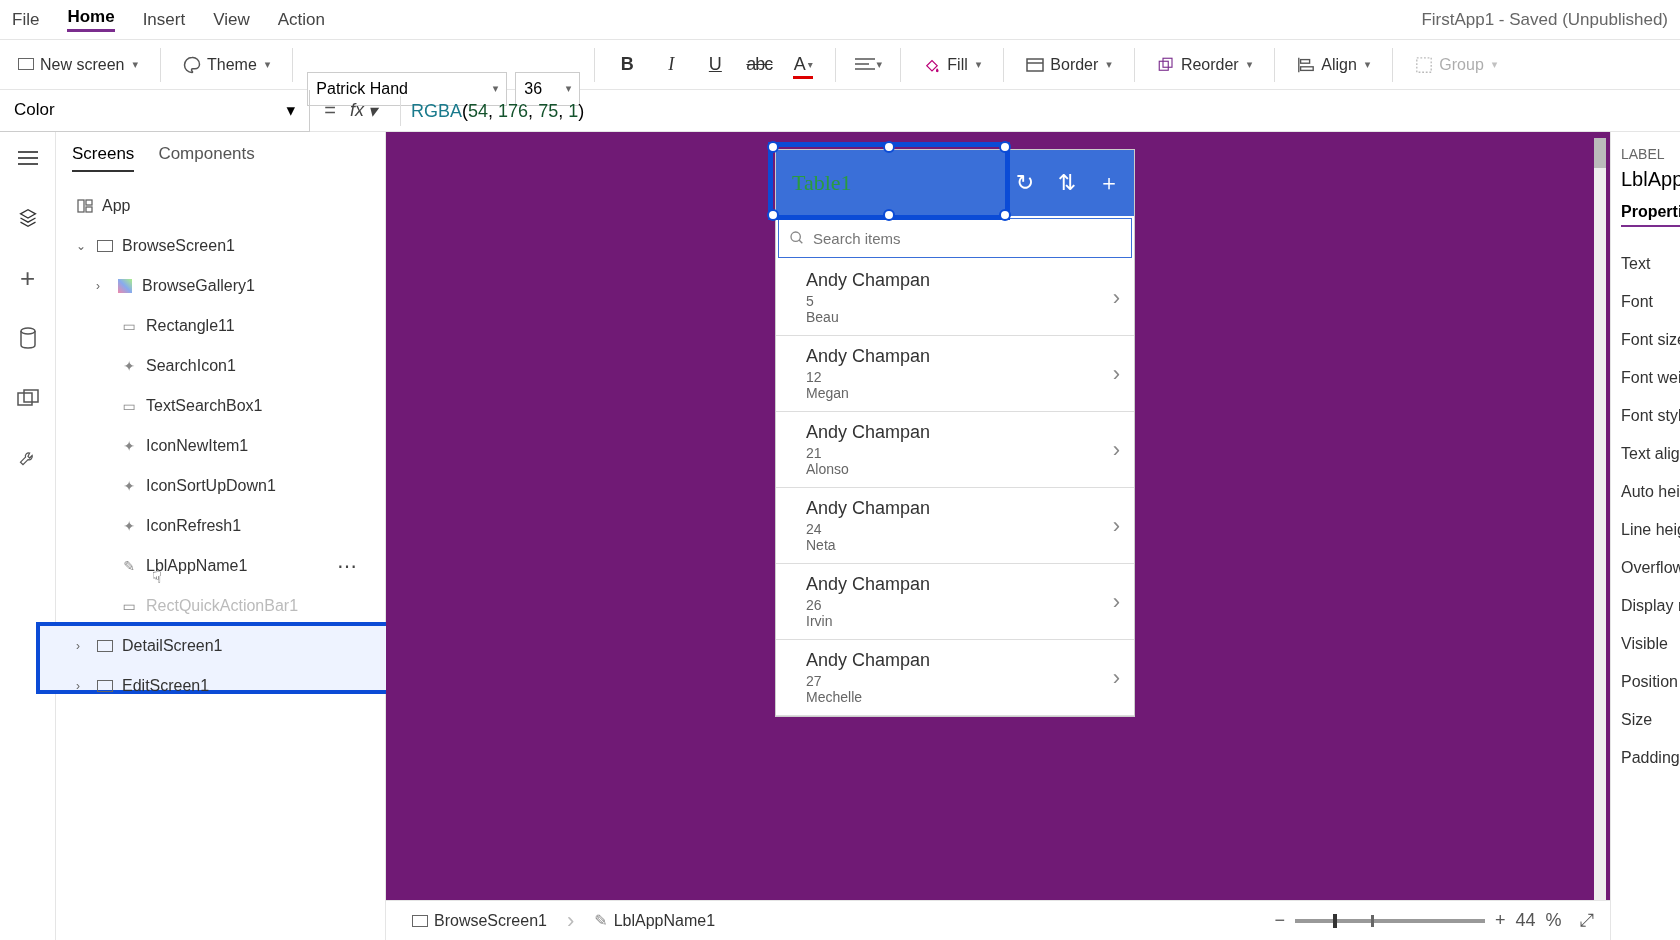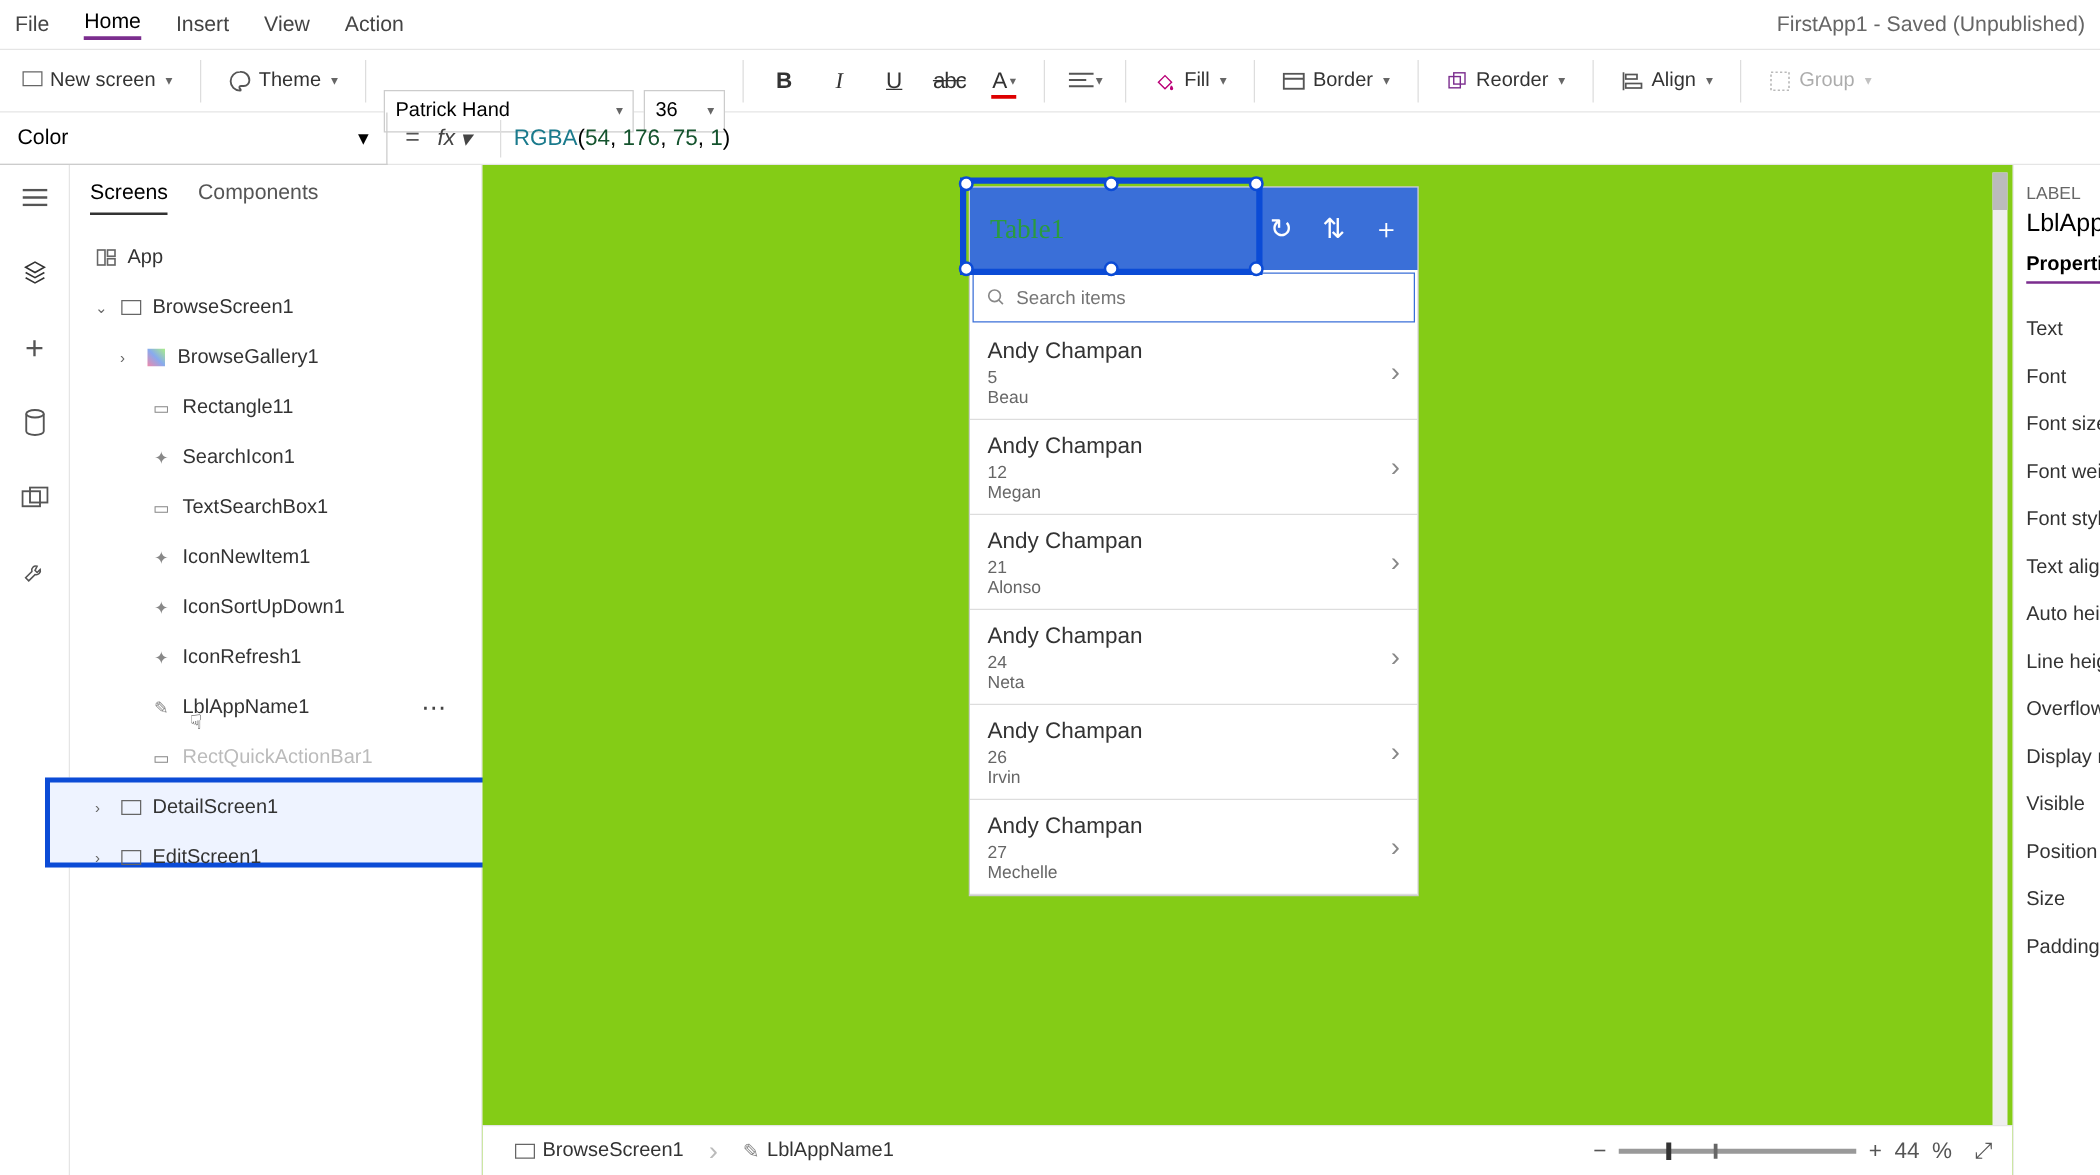--- a/index.html
+++ b/index.html
@@ -1,21 +1,21 @@
 <!DOCTYPE html>
 <html><head>
 <meta charset="utf-8">
 <style>
 * { box-sizing: border-box; margin: 0; padding: 0; font-family: "Segoe UI", sans-serif; }
 body { width: 1680px; height: 940px; background: #fff; overflow: hidden; position: relative; }
 
 
 .menubar { height: 40px; display: flex; align-items: center; padding: 0 12px; gap: 28px; border-bottom: 1px solid #e5e5e5; }
 .menubar .item { font-size: 17px; color: #444; cursor: pointer; }
-.menubar .item.active { color: #000; font-weight: 400; border-bottom: 3px solid #7b2d8e; padding-bottom: 2px; }
+.menubar .item.active { color: #000; font-weight: 700; border-bottom: 3px solid #7b2d8e; padding-bottom: 2px; }
 .menubar .title { margin-left: auto; color: #666; font-size: 17px; }
 
 
 .ribbon { height: 50px; display: flex; align-items: center; padding: 0 10px; gap: 8px; border-bottom: 1px solid #e5e5e5; }
 .ribbon .sep { width: 1px; height: 34px; background: #ddd; margin: 0 6px; }
 .ribbon .btn { display: flex; align-items: center; gap: 6px; padding: 4px 8px; font-size: 16px; color: #333; cursor: pointer; }
 .ribbon .chev { font-size: 11px; color: #666; margin-left: 2px; }
 .ribbon select, .ribbon .select { height: 34px; border: 1px solid #ccc; padding: 0 8px; font-size: 16px; background: #fff; display: flex; align-items: center; justify-content: space-between; margin-top: 48px; }
 .font-select { width: 200px; }
 .size-select { width: 65px; }
@@ -63,42 +63,42 @@
 .tree .ticon { width: 18px; height: 18px; display: inline-flex; align-items: center; justify-content: center; font-size: 14px; }
 .screen-icon { border: 1.5px solid #666; width: 16px; height: 12px; }
 .gallery-icon { background: linear-gradient(45deg,#e8a,#8ae,#ae8); width: 14px; height: 14px; }
 .ctrl-icon { color: #888; font-size: 13px; }
 
 .selected-box { position: absolute; border: 4px solid #0b4bd6; background: #eef3ff; }
 .more-dots { position: absolute; right: 10px; font-size: 20px; letter-spacing: 2px; color: #444; }
 .cursor-hand { position: absolute; font-size: 16px; }
 
 
-.canvas-area { flex: 1; background: #84cc16; position: relative; overflow: hidden; }
+.canvas-area { flex: 1; background: #701a75; position: relative; overflow: hidden; }
 .canvas-scroll { position: absolute; right: 4px; top: 6px; bottom: 40px; width: 12px; background: #eee; }
 .canvas-scroll .thumb { position: absolute; top: 0; width: 100%; height: 30px; background: #bbb; }
 
 .phone { position: absolute; left: 390px; top: 18px; width: 358px; background: #fff; box-shadow: 0 0 0 1px #ccc; }
 .app-header { height: 66px; background: #3a6fd8; display: flex; align-items: center; padding: 0 10px; gap: 12px; position: relative; }
 .app-header .title-area { flex: 1; color: #2a9b3f; font-family: cursive; font-size: 22px; padding-left: 6px; }
 .app-header .hicon { color: #fff; font-size: 22px; width: 30px; text-align: center; cursor: pointer; }
 .selection-box { position: absolute; left: -8px; top: -8px; width: 242px; height: 78px; border: 5px solid #0b4bd6; pointer-events: none; }
 .selection-box .handle { position: absolute; width: 12px; height: 12px; background: #fff; border: 2px solid #0b4bd6; border-radius: 50%; }
 .selection-box .h-tl { left: -6px; top: -6px; }
 .selection-box .h-tm { left: 50%; top: -6px; margin-left: -6px; }
 .selection-box .h-tr { right: -6px; top: -6px; }
 .selection-box .h-bl { left: -6px; bottom: -6px; }
 .selection-box .h-bm { left: 50%; bottom: -6px; margin-left: -6px; }
 .selection-box .h-br { right: -6px; bottom: -6px; }
 
 .search-row { height: 40px; border: 1px solid #3a6fd8; margin: 2px; display: flex; align-items: center; padding: 0 10px; gap: 8px; }
 .search-row input { border: none; outline: none; flex: 1; font-size: 15px; color: #999; }
 
 .list-item { border-bottom: 1px solid #ddd; padding: 10px 14px; display: flex; align-items: center; }
-.list-item .info { flex: 1; }
+.list-item .info { flex: 1; margin-left: 16px; }
 .list-item .name { font-size: 18px; color: #333; }
 .list-item .n2 { font-size: 14px; color: #666; margin-top: 2px; }
 .list-item .n3 { font-size: 14px; color: #666; }
 .list-item .arrow { font-size: 22px; color: #888; }
 
 
 .canvas-status { position: absolute; left: 0; right: 0; bottom: 0; height: 40px; background: #fff; border-top: 1px solid #e5e5e5; display: flex; align-items: center; padding: 0 16px; gap: 12px; }
 .breadcrumb { display: flex; align-items: center; gap: 10px; }
 .breadcrumb .bc { display: flex; align-items: center; gap: 6px; font-size: 16px; color: #333; padding: 4px 10px; }
 .breadcrumb .bsep { color: #bbb; font-size: 22px; }

